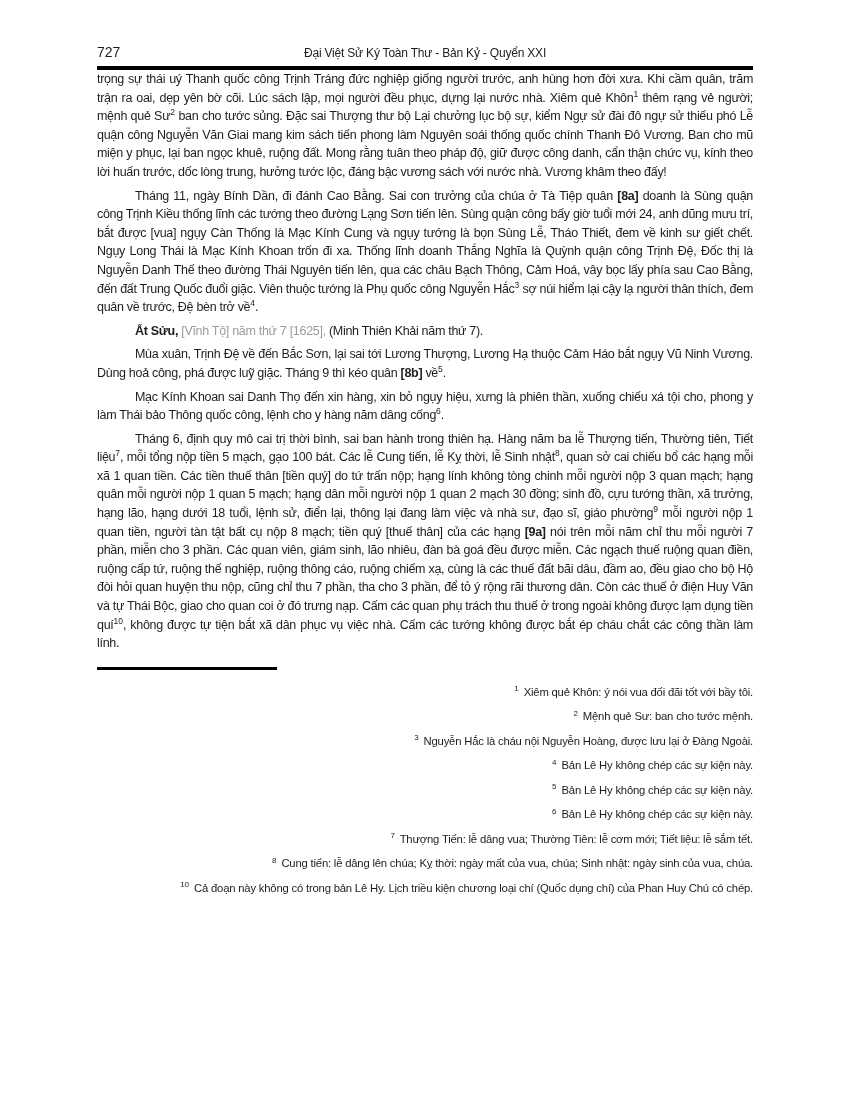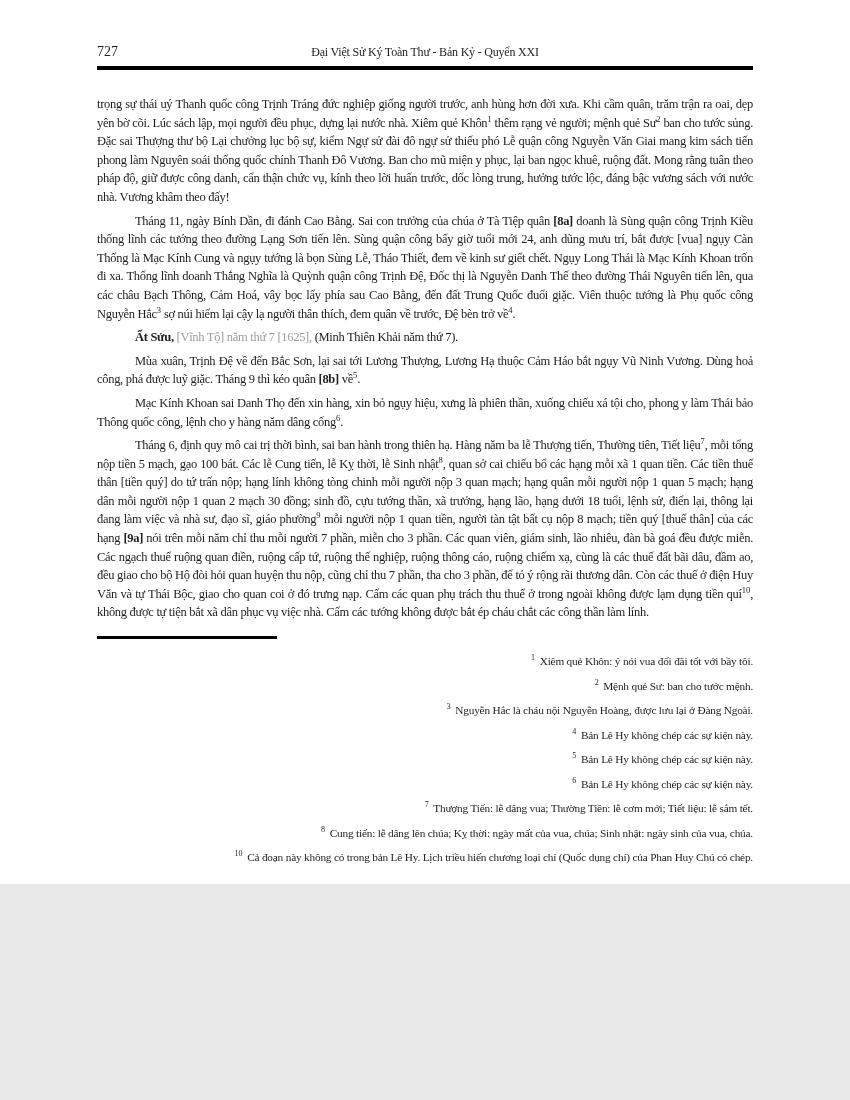--- a/index.html
+++ b/index.html
@@ -3,41 +3,41 @@
 <meta charset="utf-8">
 <style>
   :root{
     --text:#1d1d1d;
     --muted:#9b9b9b;
     --rule:#000000;
     --bg:#ffffff;
   }
   html,body{margin:0;padding:0;background:#e8e8e8;}
   .page{
-    width:850px;height:884px;background:var(--bg);margin:0 auto;
+    width:850px;height:1100px;background:var(--bg);margin:0 auto;
     position:relative;overflow:hidden;
-    font-family:Liberation Serif, serif;
+    font-family:Liberation Sans, sans-serif;
     color:var(--text);
     box-sizing:border-box;
   }
   .content{margin:0 97px;}
   
   .header{position:relative;height:66px;}
   .page-number{
     position:absolute;left:0;bottom:6px;
     font-size:14px;color:var(--text);
   }
   .header-title{
     position:absolute;left:0;right:0;bottom:6px;
     text-align:center;font-size:12px;color:var(--text);
     letter-spacing:-0.2px;
   }
   .header-rule{height:4px;background:var(--rule);}
   
-  .body-text{padding-top:25px;}
+  .body-text{}
   .para{
     margin:0 0 5px 0;
     font-size:12.5px;line-height:18.6px;
     letter-spacing:-0.3px;
     text-align:justify;
     color:var(--text);
   }
   .para.indent{text-indent:38px;}
   .para .b{font-weight:bold;margin-top:32px;}
   .para .g{color:var(--muted);margin-top:16px;}
@@ -78,17 +78,17 @@
       <div class="fn-rule"></div>
       <div>
           <p class="footnote"><sup>1</sup><span> Xiêm quẻ Khôn: ý nói vua đối đãi tốt với bầy tôi.</span></p>
           <p class="footnote"><sup>2</sup><span> Mệnh quẻ Sư: ban cho tước mệnh.</span></p>
           <p class="footnote"><sup>3</sup><span> Nguyễn Hắc là cháu nội Nguyễn Hoàng, được lưu lại ở Đàng Ngoài.</span></p>
           <p class="footnote"><sup>4</sup><span> Bản Lê Hy không chép các sự kiện này.</span></p>
           <p class="footnote"><sup>5</sup><span> Bản Lê Hy không chép các sự kiện này.</span></p>
           <p class="footnote"><sup>6</sup><span> Bản Lê Hy không chép các sự kiện này.</span></p>
           <p class="footnote"><sup>7</sup><span> Thượng Tiến: lễ dâng vua; Thường Tiên: lễ cơm mới; Tiết liệu: lễ sắm tết.</span></p>
           <p class="footnote"><sup>8</sup><span> Cung tiến: lễ dâng lên chúa; Kỵ thời: ngày mất của vua, chúa; Sinh nhật: ngày sinh của vua, chúa.</span></p>
-          <p class="footnote"><sup>10</sup><span> Cả đoạn này không có trong bản Lê Hy. Lịch triều hiến chương loại chí (Quốc dụng chí) của Phan Huy Chú có chép.</span></p>
+          <p class="footnote"><sup>10</sup><span> Cả đoạn này không có trong bản Lê Hy. Lịch triều kiện chương loại chí (Quốc dụng chí) của Phan Huy Chú có chép.</span></p>
         </div>
     </div>
   </div>
 </div>
 
 </body></html>

